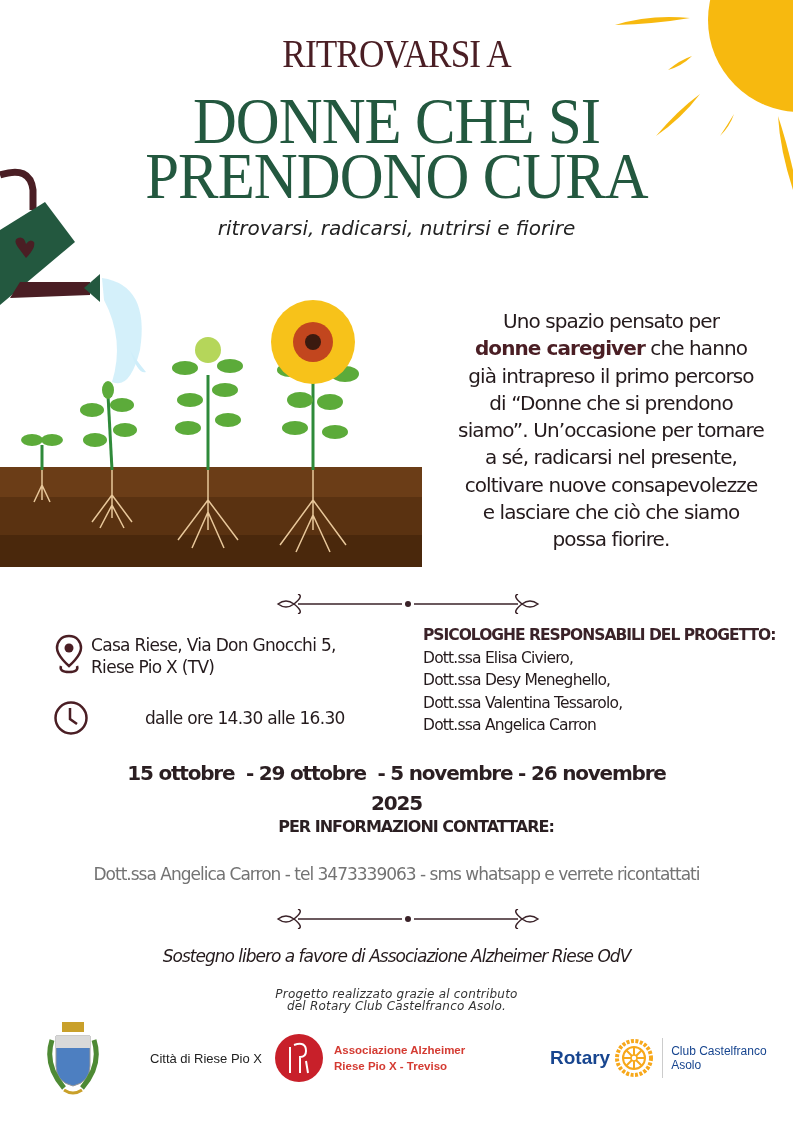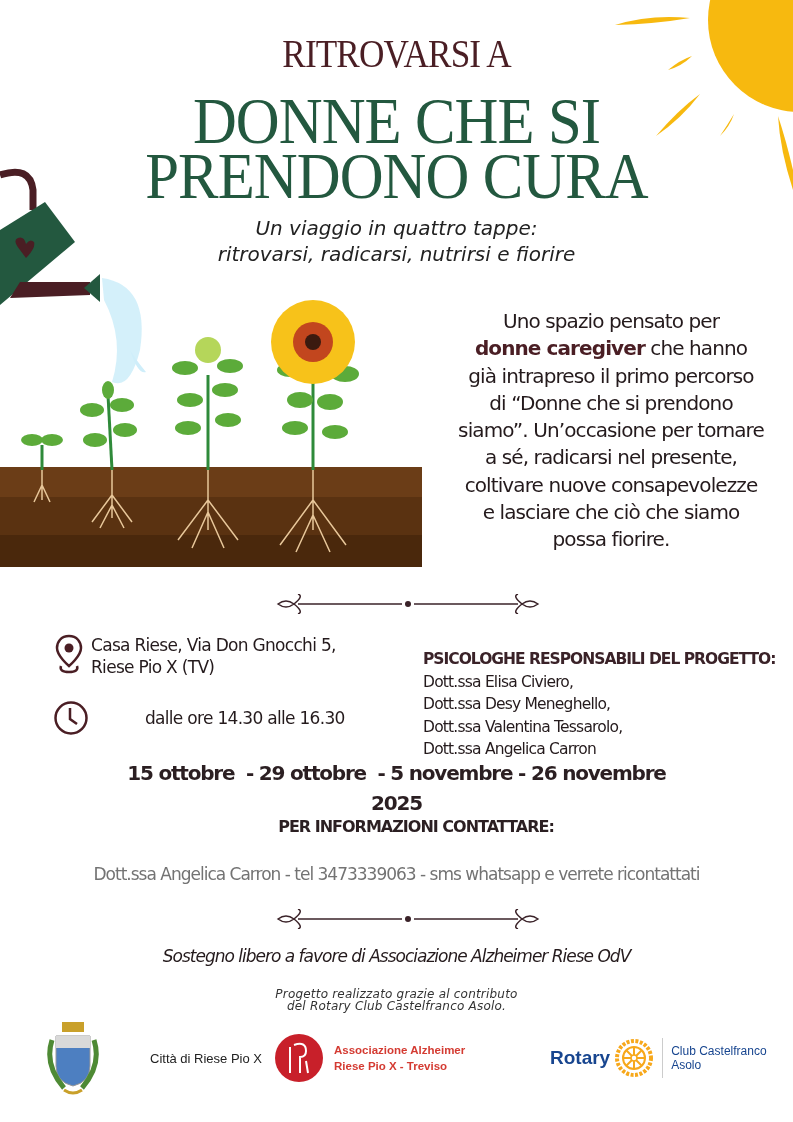--- a/index.html
+++ b/index.html
@@ -10,21 +10,21 @@
   #title1,#title2{font-family:"Liberation Serif","DejaVu Serif",serif;color:#23583f;font-size:66px;letter-spacing:-1px;transform:scaleX(0.92);line-height:1;}
   #title1{top:88px;}
   #title2{top:143px;}
   #subtitle{top:215px;font-family:"DejaVu Sans",sans-serif;font-style:italic;font-size:20px;line-height:26px;color:#222;}
   #desc{left:436px;width:350px;top:308px;text-align:center;font-family:"DejaVu Sans",sans-serif;font-size:20px;line-height:27.3px;letter-spacing:-0.9px;color:#241a1c;}
   #desc b{color:#4a1e24;}
   .divider{height:20px;}
   .info-row{display:flex;align-items:flex-start;font-family:"DejaVu Sans",sans-serif;font-size:17px;letter-spacing:-0.7px;color:#241a1c;line-height:22px;}
   .info-row svg{flex:none;margin-right:8px;}
   #psy{left:423px;top:624px;font-family:"DejaVu Sans",sans-serif;font-size:15.5px;line-height:22.5px;letter-spacing:-0.8px;color:#241a1c;}
-  #psy .h{font-weight:bold;color:#3a2228;letter-spacing:-1px;margin-top:24px;}
+  #psy .h{font-weight:bold;color:#3a2228;letter-spacing:-1px;}
   #dates{top:758px;font-family:"DejaVu Sans",sans-serif;font-weight:bold;font-size:20px;letter-spacing:-1.2px;color:#2b1f22;line-height:30px;}
   #contact-h{top:817px;font-family:"DejaVu Sans",sans-serif;font-weight:bold;font-size:16px;letter-spacing:-1px;color:#2b1f22;padding-left:39px;}
   #contact{top:864px;font-family:"DejaVu Sans",sans-serif;font-size:17px;letter-spacing:-1px;color:#737373;}
   #support{top:946px;font-family:"DejaVu Sans",sans-serif;font-style:italic;font-size:17px;letter-spacing:-1px;color:#241a1c;}
   #credit{top:988px;font-family:"DejaVu Sans",sans-serif;font-style:italic;font-size:12px;line-height:12px;letter-spacing:0.2px;color:#333;}
   .logo-text{font-family:"Liberation Sans",sans-serif;}
 </style>
 </head>
 <body>
 
@@ -44,21 +44,20 @@
   <polygon points="20,122 90,122 90,135 10,138" fill="#4a1e24"></polygon>
   <polygon points="84,128 100,114 100,142" fill="#23583f"></polygon>
   <path d="M102 118 Q150 125 140 190 Q130 230 112 222 Q125 180 104 140Z" fill="#cfeefa" opacity="0.9"></path>
   <path d="M130 190 Q138 215 146 212 Q136 200 130 190Z" fill="#cfeefa"></path>
 </svg>
 
 <div id="pretitle" class="abs center">RITROVARSI A</div>
 <div id="title1" class="abs center">DONNE CHE SI</div>
 <div id="title2" class="abs center">PRENDONO CURA</div>
 <div id="subtitle" class="abs center">
-  <div>Un viaggio in quattro tappe:</div>
   <div>ritrovarsi, radicarsi, nutrirsi e fiorire</div>
 </div>
 
 <svg class="abs" style="left:0;top:290px;" width="425" height="290">
   <rect x="0" y="177" width="422" height="100" fill="#5a3211"></rect>
   <rect x="0" y="177" width="422" height="30" fill="#6b3d17"></rect>
   <rect x="0" y="245" width="422" height="32" fill="#4a280c"></rect>
 
   <g stroke="#e8c79a" stroke-width="1.5" fill="none">
     <path d="M42 180 L42 210 M42 195 L34 212 M42 195 L50 212"></path>

